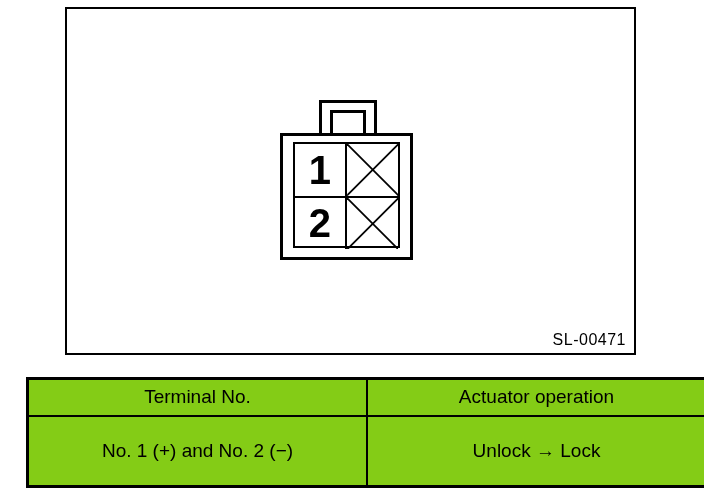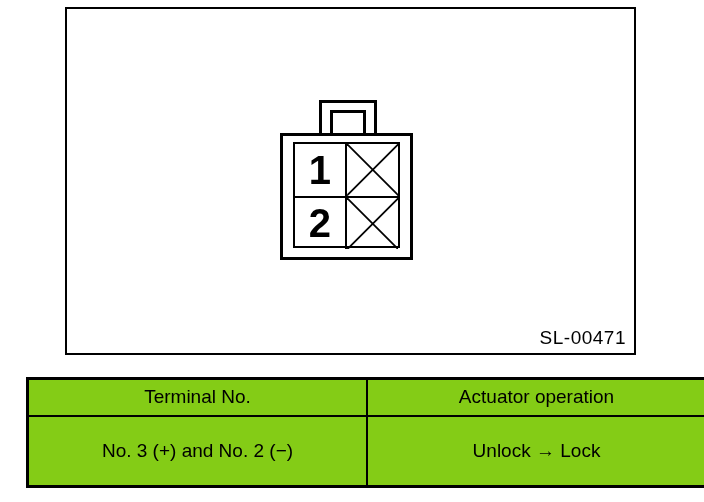--- a/index.html
+++ b/index.html
@@ -68,21 +68,21 @@
     justify-content: center;
     font-size: 40px;
     font-weight: bold;
     line-height: 1;
   }
   .cell svg { display: block; width: 100%; height: 100%; }
 
   .fig-label {
     position: absolute;
     right: 8px; bottom: 4px;
-    font-size: 19px;
+    font-size: 16px;
     letter-spacing: 0.5px;
   }
 
   
   .spec-table {
     position: absolute;
     left: 26px; top: 377px;
     width: 682px; height: 111px;
     border-collapse: collapse;
     table-layout: fixed;
@@ -133,19 +133,19 @@
 
   <table class="spec-table">
     <thead>
       <tr>
         <th>Terminal No.</th>
         <th>Actuator operation</th>
       </tr>
     </thead>
     <tbody>
       <tr>
-        <td>No. 3 (+) and No. 2 (−)</td>
+        <td>No. 1 (+) and No. 2 (−)</td>
         <td>Unlock → Lock</td>
       </tr>
     </tbody>
   </table>
 
 </div>
 
 </body></html>

